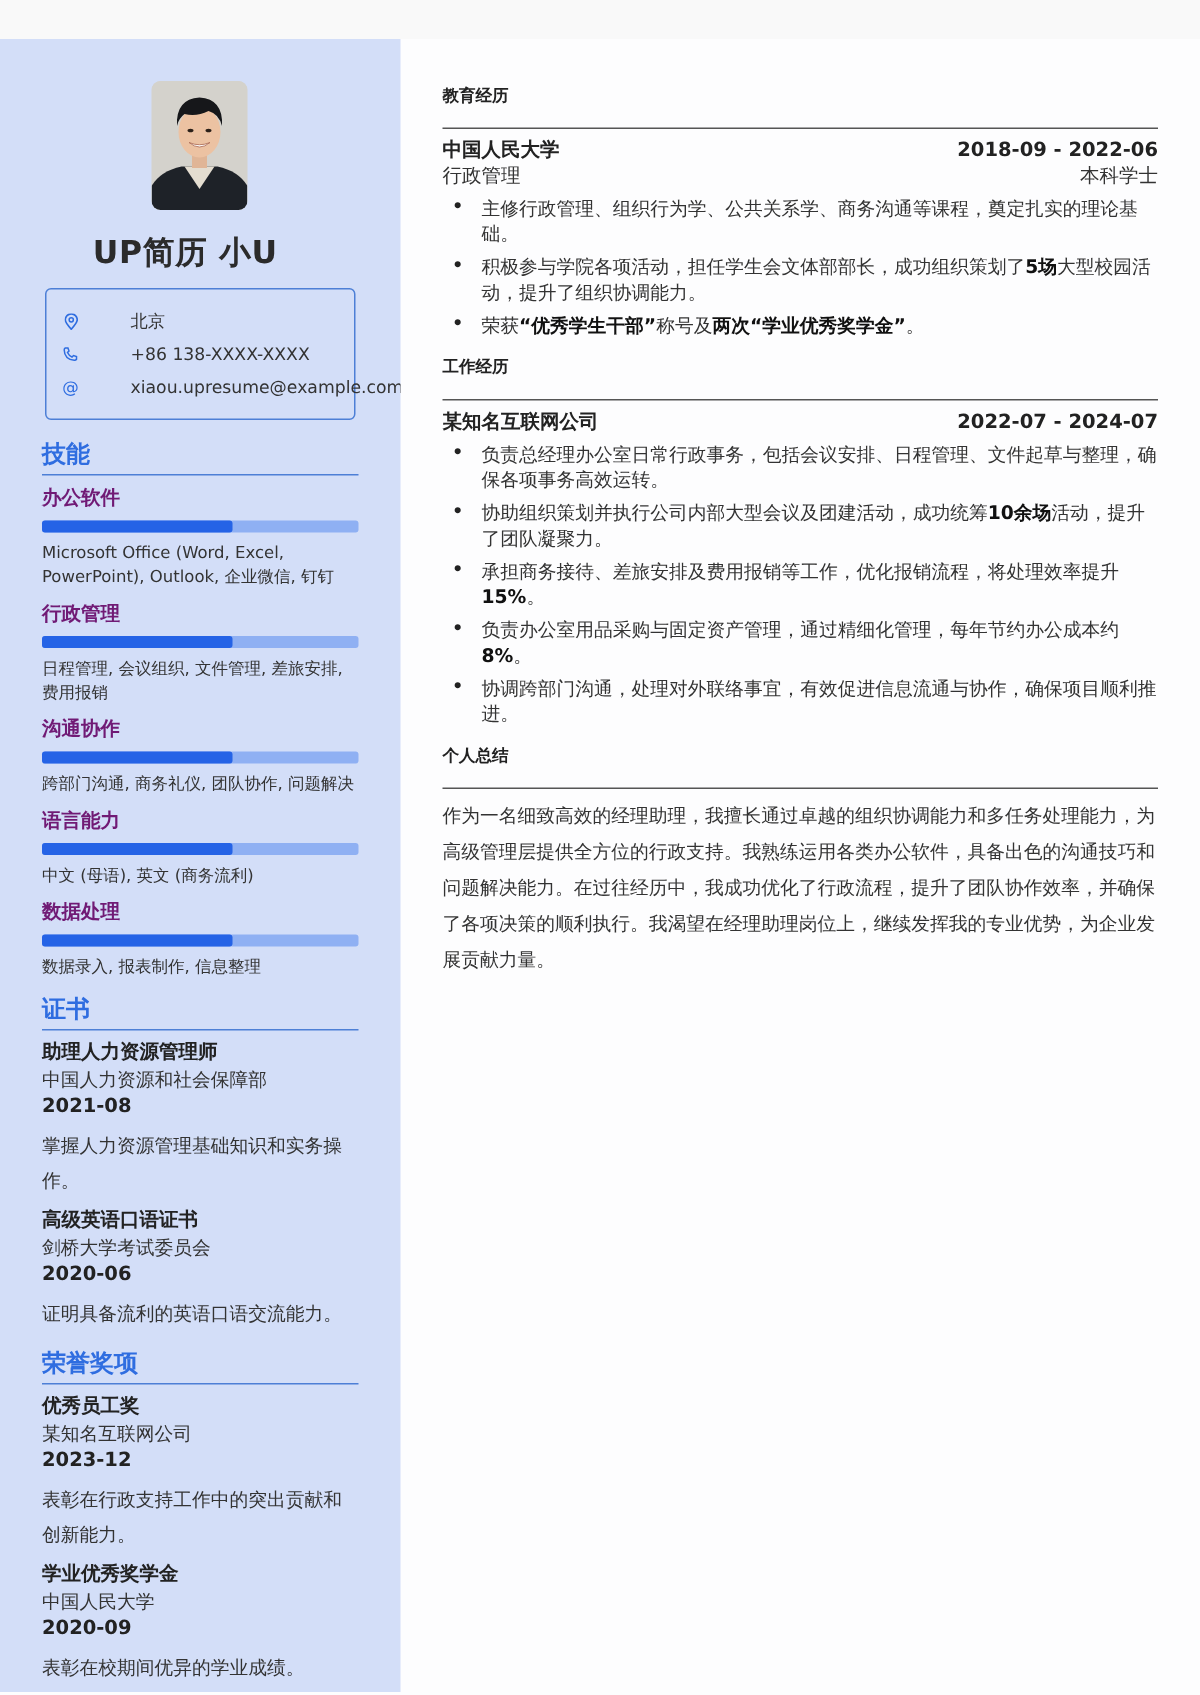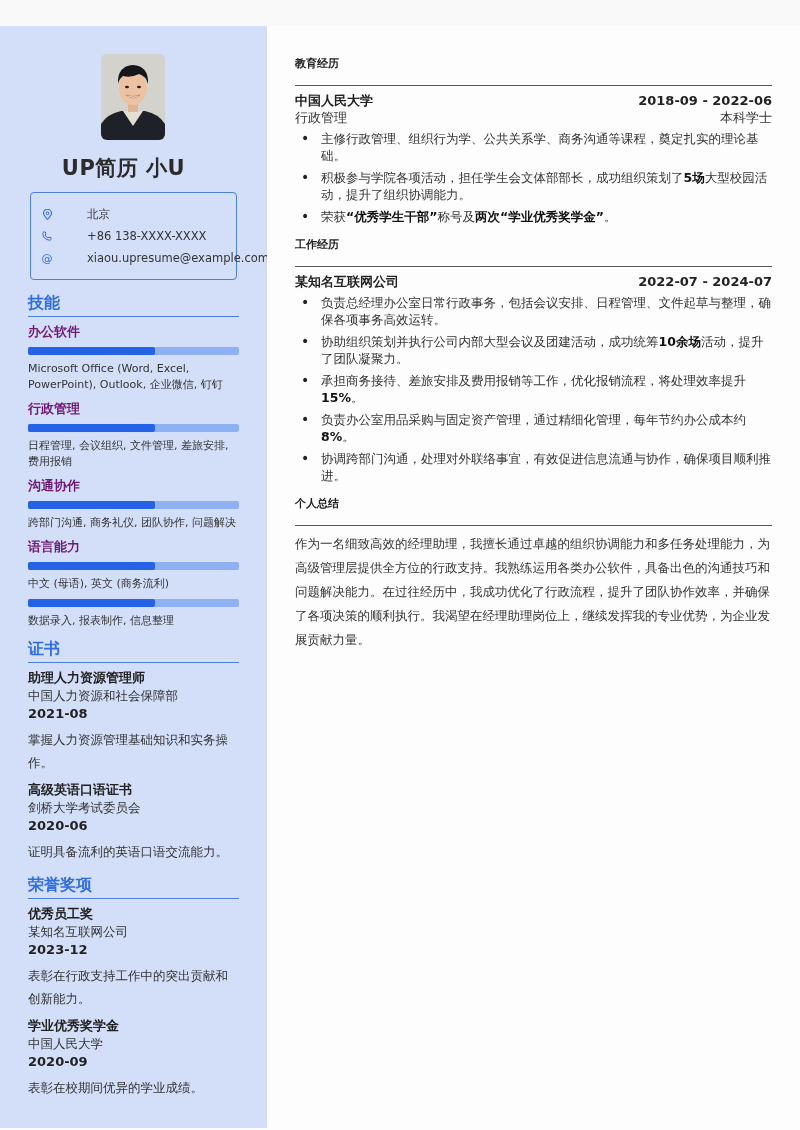--- a/index.html
+++ b/index.html
@@ -110,20 +110,21 @@
         <div class="skill-desc">跨部门沟通, 商务礼仪, 团队协作, 问题解决</div>
       </div>
       <div>
         <div class="skill-name">语言能力</div>
         <div class="bar">
             <div class="bar-fill" style="width:60%"></div>
           </div>
         <div class="skill-desc">中文 (母语), 英文 (商务流利)</div>
       </div>
       <div>
+        <div class="skill-name">数据处理</div>
         <div class="bar">
             <div class="bar-fill" style="width:60%"></div>
           </div>
         <div class="skill-desc">数据录入, 报表制作, 信息整理</div>
       </div>
     </div>
 
     <div class="sb-head" style="margin-top:10px">证书</div>
     <div>
       <div class="cert-title">助理人力资源管理师</div>

